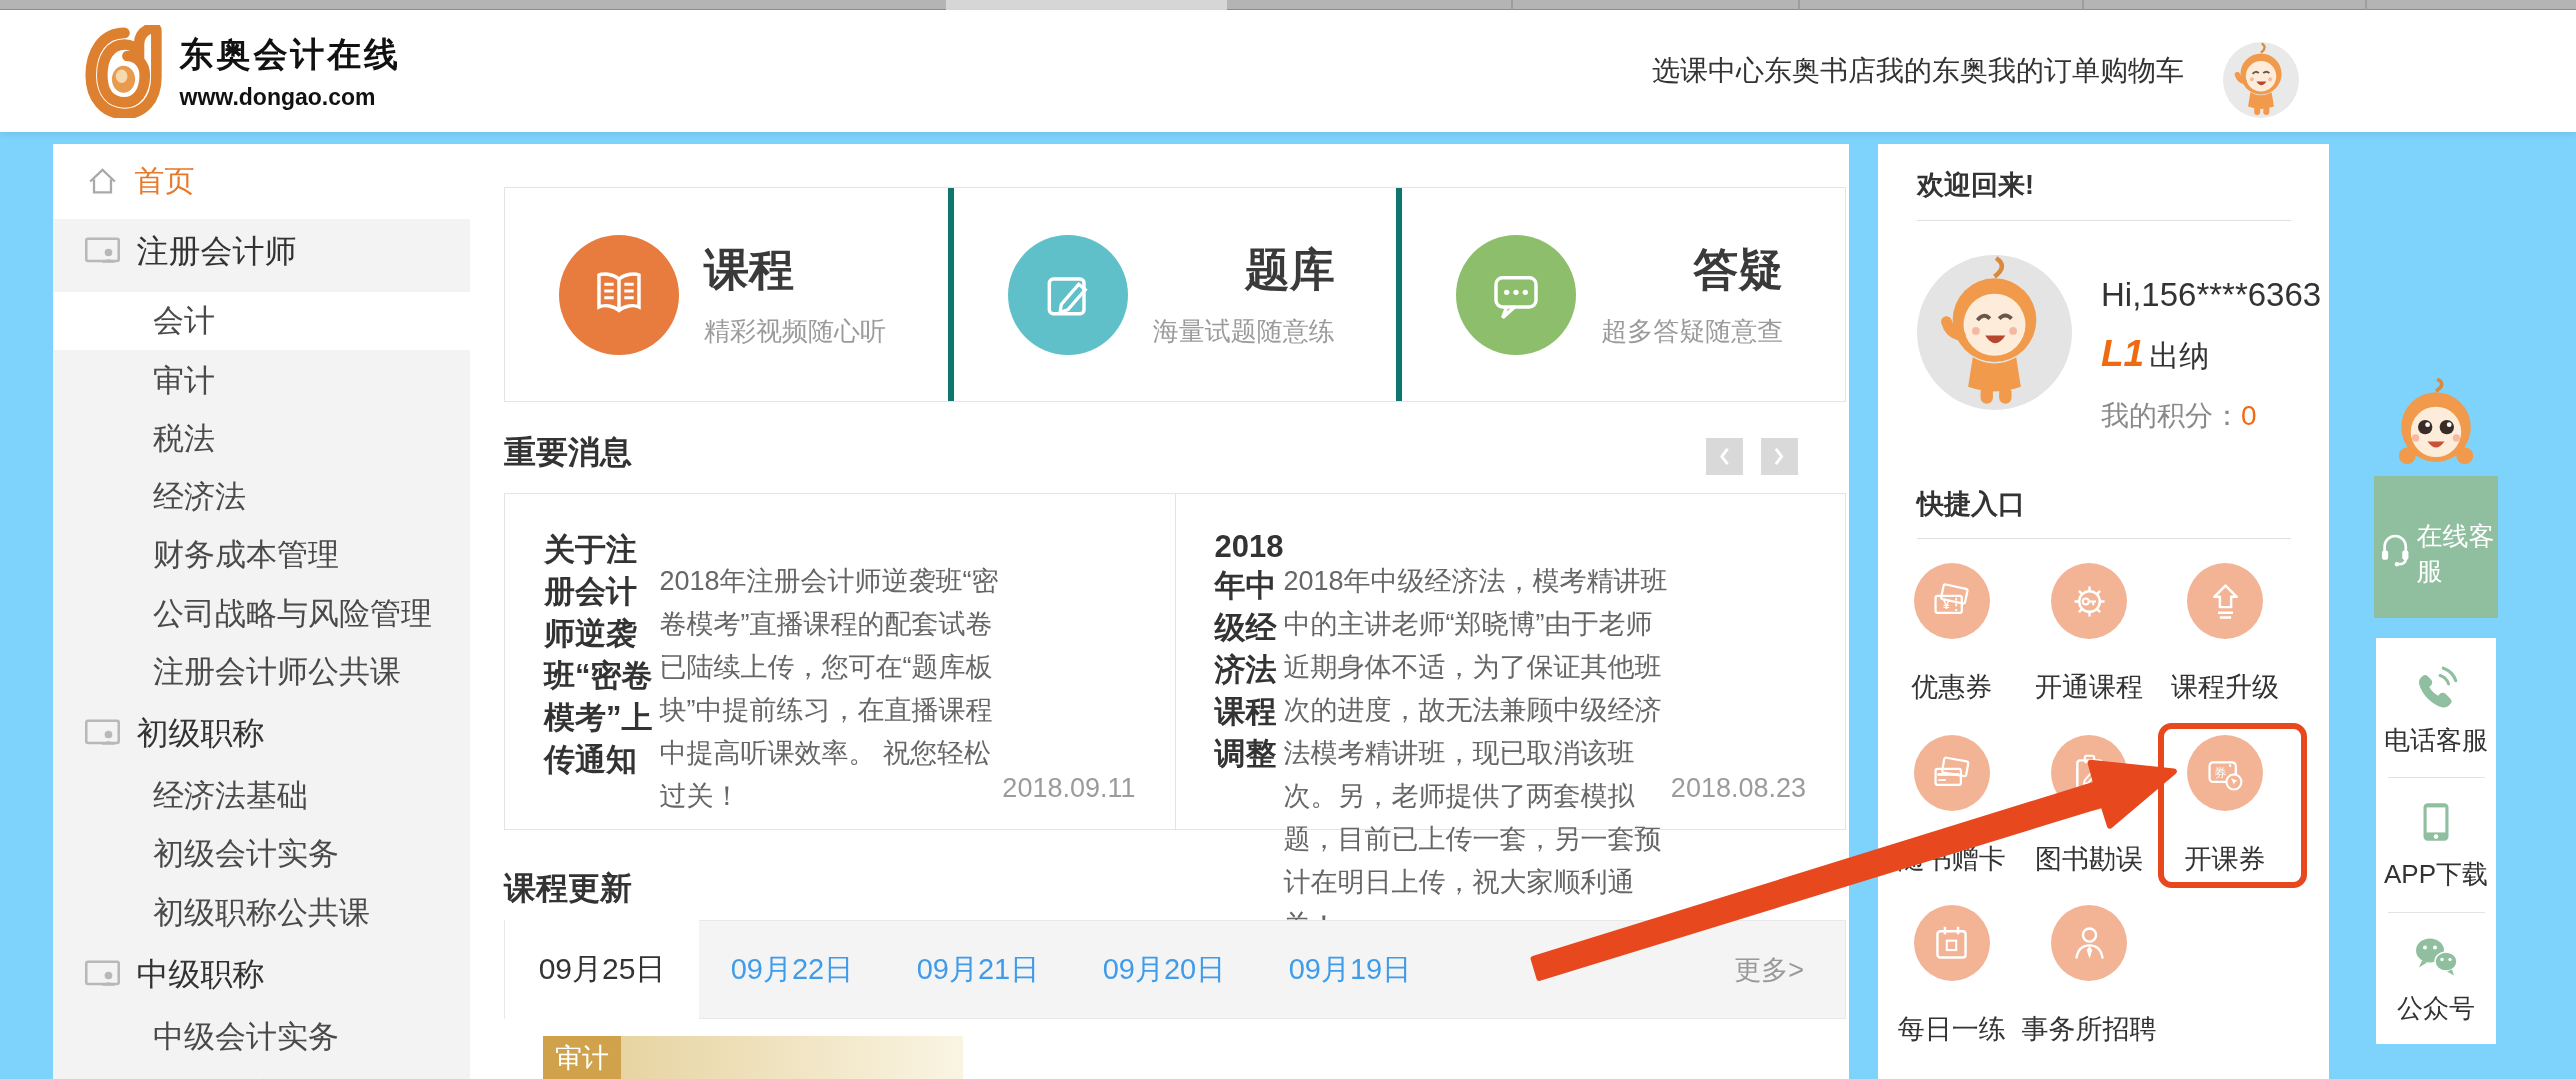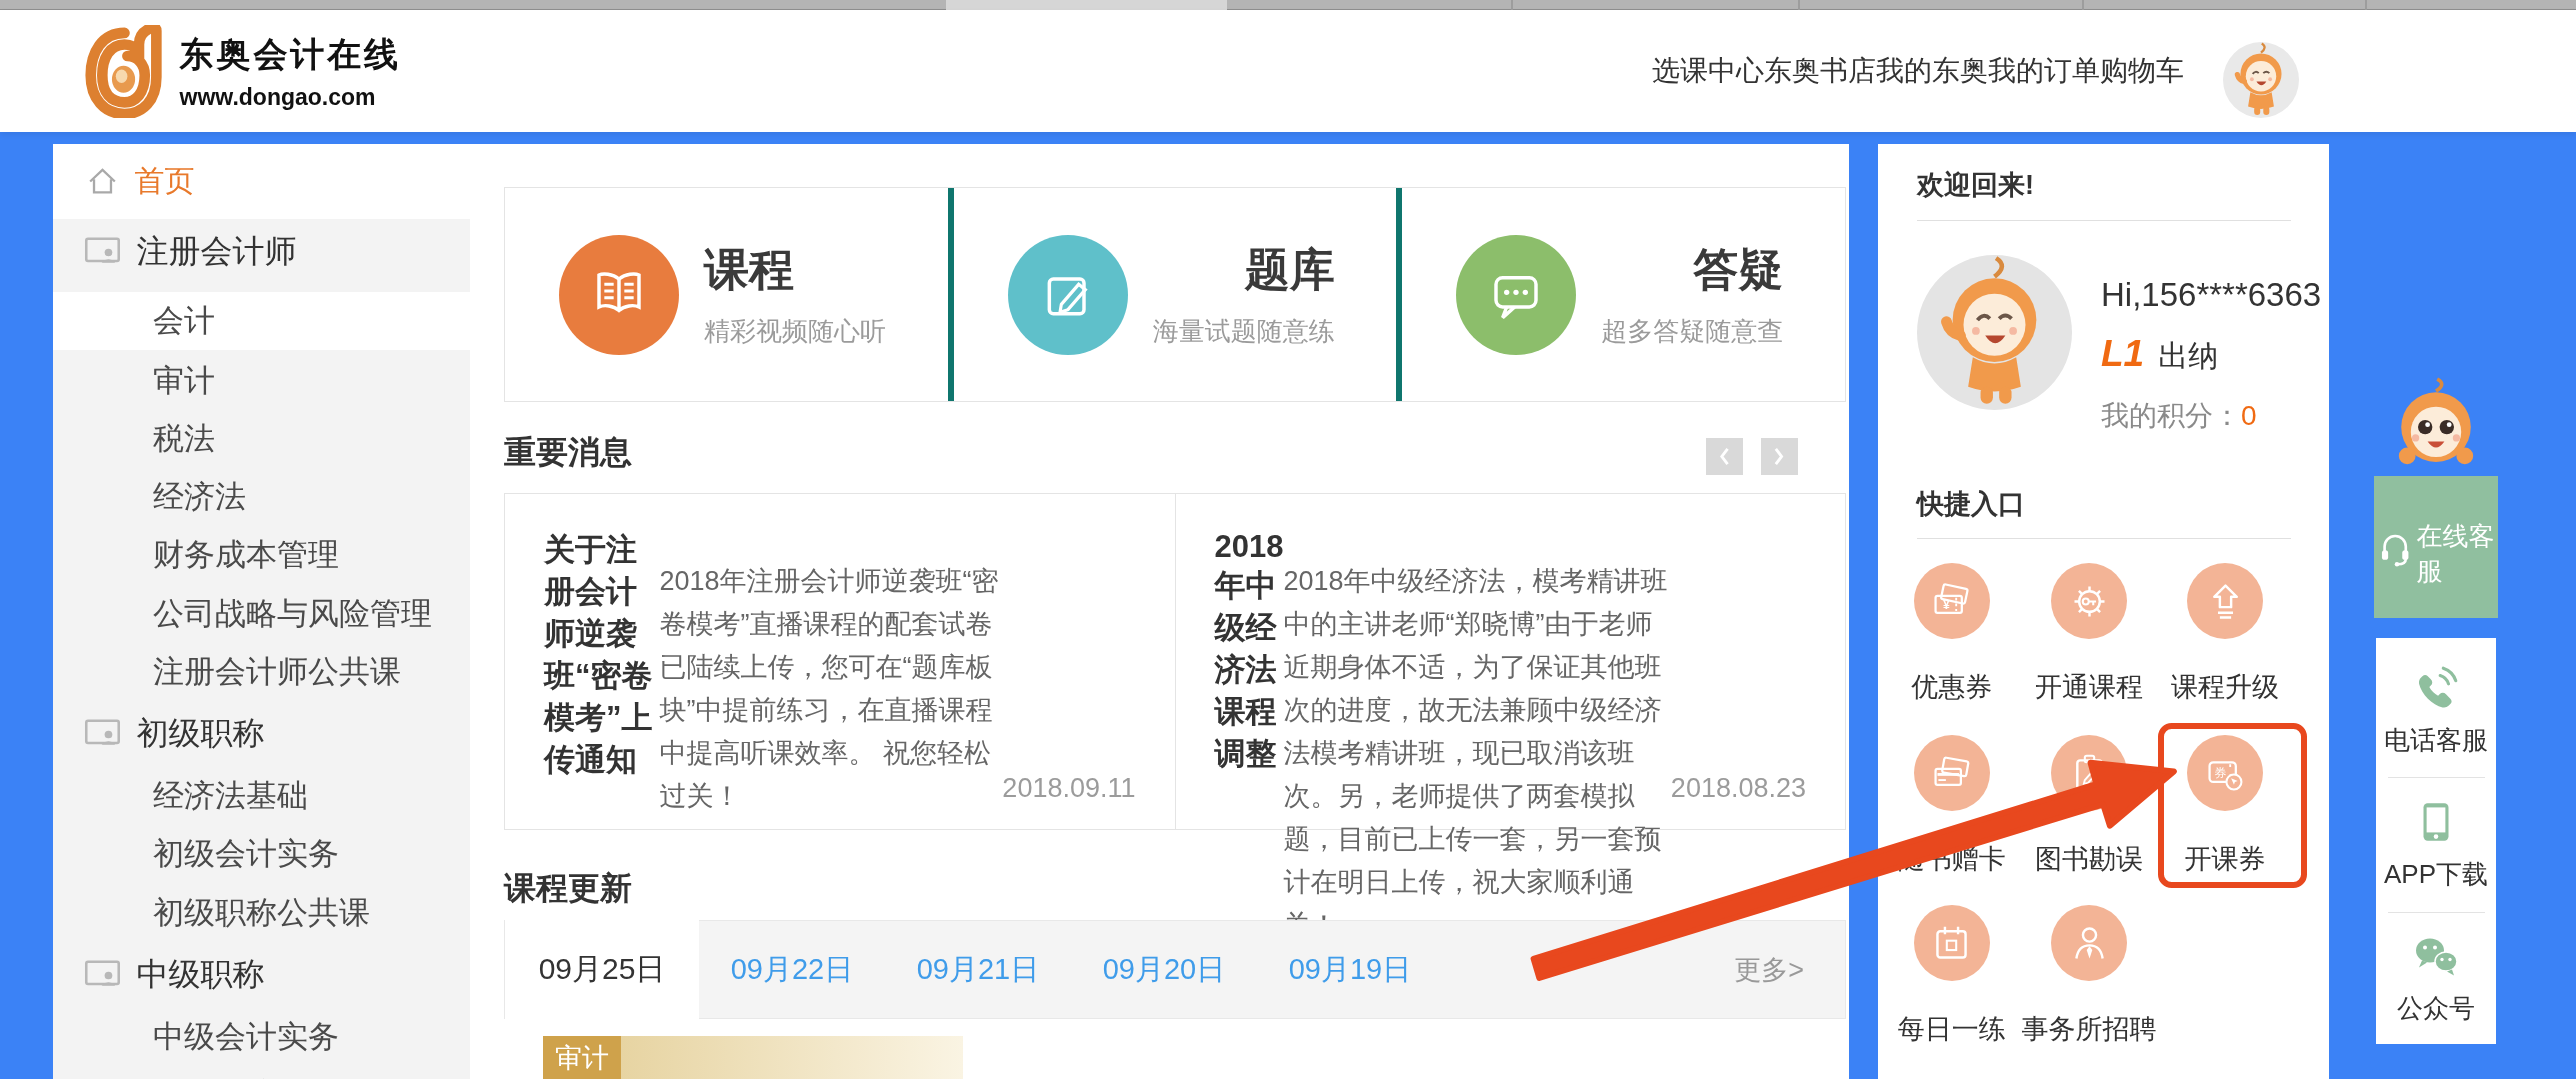--- a/index.html
+++ b/index.html
@@ -1,18 +1,18 @@
 <!DOCTYPE html>
 <html><head>
 <meta charset="utf-8">
 <style>
   * { margin:0; padding:0; box-sizing:border-box; }
   html,body { background:#efefef; }
   body { font-family:"Liberation Sans","DejaVu Sans",sans-serif; }
-  #screen { position:relative; width:2576px; height:1079px; background:#3b82f6; overflow:hidden; }
+  #screen { position:relative; width:2576px; height:1079px; background:#7dd3fc; overflow:hidden; }
 
   
   .tabstrip { position:absolute; left:0; top:0; width:2576px; height:9.7px; background:#b4b4b4; border-bottom:1px solid #8f8f8f; }
   .tabstrip .lightseg { position:absolute; left:946px; top:0; width:281px; height:9.7px; background:#d6d6d6; }
   .tabstrip .sep { position:absolute; top:0; width:1.9px; height:9.7px; background:#9d9d9d; }
 
   
   .topbar { position:absolute; left:0; top:9.7px; width:2576px; height:122px; background:#ffffff; box-shadow:0 2.9px 5.8px rgba(0,0,0,.07); }
   .logo { position:absolute; left:83px; top:15.5px; height:93px; display:flex; align-items:center; }
   .logo-mark { width:83px; height:93px; }
@@ -71,21 +71,21 @@
   .gold-bar { width:342px; height:44px; background:linear-gradient(90deg,#e7d4a2,#faf4e3); }
 
   
   .rp-title { position:absolute; left:39px; font-size:27px; font-weight:700; color:#333; }
   .rp-hr { position:absolute; left:39px; width:374px; height:1px; background:#e0e0e0; }
   .avatar-big { position:absolute; left:39px; top:111px; width:155px; height:155px; border-radius:50%; background:#e4e4e4; overflow:hidden; }
   .welcome-info { position:absolute; left:223px; top:132px; }
   .wi-greeting { font-size:33px; color:#333; }
   .wi-level-row { margin-top:19.4px; display:flex; align-items:baseline; }
   .wi-level { font-size:37px; font-weight:800; font-style:italic; color:#f06a12; }
-  .wi-role { font-size:30px; color:#333; margin-left:14px; }
+  .wi-role { font-size:30px; color:#333; margin-left:5px; }
   .wi-points { margin-top:19.4px; font-size:28px; color:#8a8a8a; }
   .wi-points .pts { color:#f06a12; }
   .qcell { position:absolute; width:136px; text-align:center; }
   .qcircle { width:76px; height:76px; border-radius:50%; background:#f3b496; margin:0 auto; display:flex; align-items:center; justify-content:center; }
   .qlabel { font-size:27px; color:#333; margin-top:30px; white-space:nowrap; }
 
   
   .svc-head { position:absolute; left:2376px; top:369px; width:120px; height:109px; }
   .svc-online { position:absolute; left:2374px; top:476px; width:124px; height:142px; background:#90bf9f; display:flex; flex-direction:row; align-items:center; justify-content:center; cursor:pointer; }
   .svc-online .lbl { font-size:26px; color:#fff; margin-top:13.6px; }

